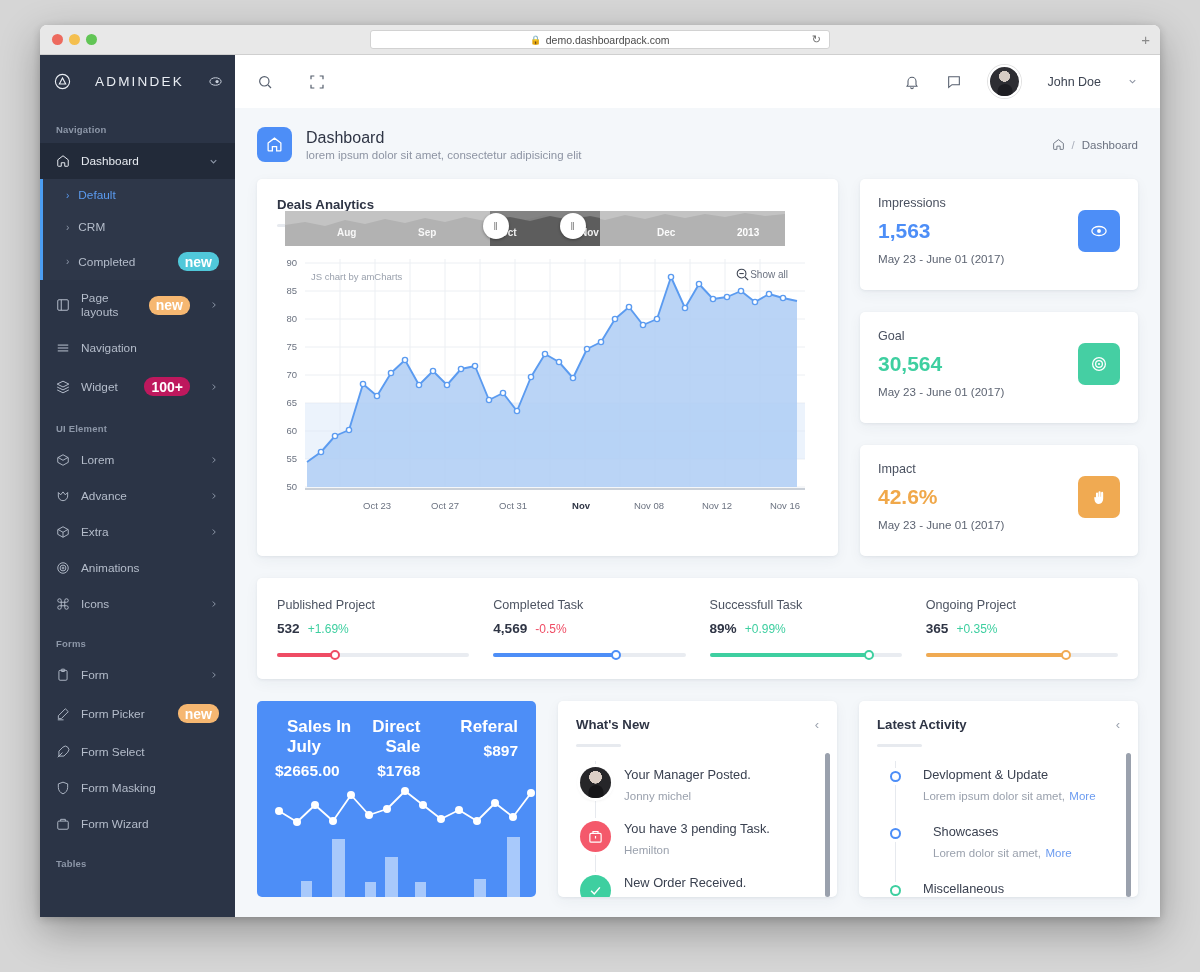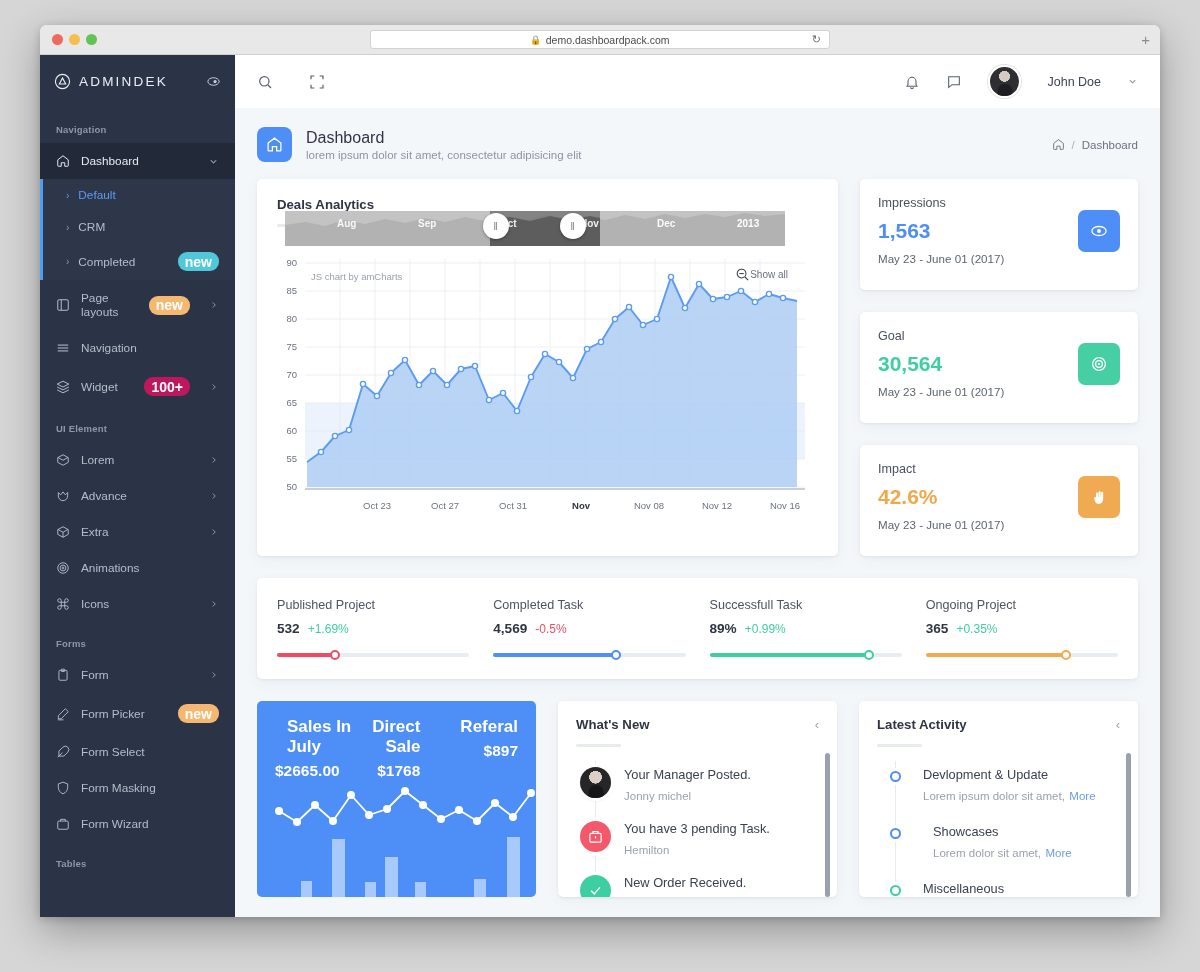--- a/index.html
+++ b/index.html
@@ -46,21 +46,21 @@
   
   .app { display: flex; height: 862px; background: #f4f7fa; }
 
   
   .sidebar {
     width: 195px; flex: 0 0 195px; background: #2b3446;
     color: #b5bdcb; overflow: hidden; position: relative;
   }
   .brand {
     height: 53px; display: flex; align-items: center;
-    padding: 16px 14px; gap: 8px; background: #2b3446;
+    padding: 16px 14px; gap: 24px; background: #2b3446;
   }
   .brand-logo { width: 17px; height: 17px; flex: 0 0 17px; }
   .brand-name {
     font-size: 13.5px; letter-spacing: 2.2px; color: #e9edf3; font-weight: 400;
   }
   .brand-toggle { margin-left: auto; color: #c8cfdb; display:flex; }
   .sb-scroll { height: 809px; overflow: hidden; }
   .sec-label {
     font-size: 9.5px; color: #8d97a8; font-weight: 700;
     padding: 16px 16px 8px; letter-spacing: .2px;
@@ -643,21 +643,21 @@
                   <path fill="#b2b2b2" d="M0,14 L20,11 L40,15 L60,9 L80,13 L100,8 L120,12 L140,7 L160,11 L180,6 L200,10 L220,5 L240,9 L260,4 L280,8 L300,5 L320,9 L340,4 L360,8 L380,3 L400,7 L420,3 L440,6 L460,2 L480,5 L500,3 L500,35 L0,35 Z"></path>
                   <rect x="205" y="0" width="110" height="35" fill="#6e6e6e" opacity=".75"></rect>
                   <path fill="#5a5a5a" opacity=".9" d="M205,9 L225,6 L245,10 L265,5 L285,9 L305,5 L315,7 L315,35 L205,35 Z"></path>
                 </svg>
                 <div style="position:absolute;left:198px;top:2px;width:26px;height:26px;border-radius:50%;background:#fff;box-shadow:0 1px 3px rgba(0,0,0,.35);display:flex;align-items:center;justify-content:center;">
                   <span style="font-size:10px;color:#777;letter-spacing:1px">‖</span>
                 </div>
                 <div style="position:absolute;left:275px;top:2px;width:26px;height:26px;border-radius:50%;background:#fff;box-shadow:0 1px 3px rgba(0,0,0,.35);display:flex;align-items:center;justify-content:center;">
                   <span style="font-size:10px;color:#777;letter-spacing:1px">‖</span>
                 </div>
-                <div style="position:absolute;left:0;top:0;width:500px;height:35px;display:flex;align-items:flex-end;color:#fff;font-size:10px;font-weight:700;padding-bottom:17px;">
+                <div style="position:absolute;left:0;top:0;width:500px;height:35px;display:flex;align-items:flex-end;color:#fff;font-size:10px;font-weight:700;padding-bottom:8px;">
                   <span style="position:absolute;left:52px;opacity:.9">Aug</span>
                   <span style="position:absolute;left:133px;opacity:.9">Sep</span>
                   <span style="position:absolute;left:215px;opacity:.9">Oct</span>
                   <span style="position:absolute;left:295px;opacity:.9">Nov</span>
                   <span style="position:absolute;left:372px;opacity:.95">Dec</span>
                   <span style="position:absolute;left:452px;color:#fff">2013</span>
                 </div>
               </div>
 
               <div style="position:absolute;left:34px;top:30px;font-size:9.5px;color:#9aa1ad;">JS chart by amCharts</div>

